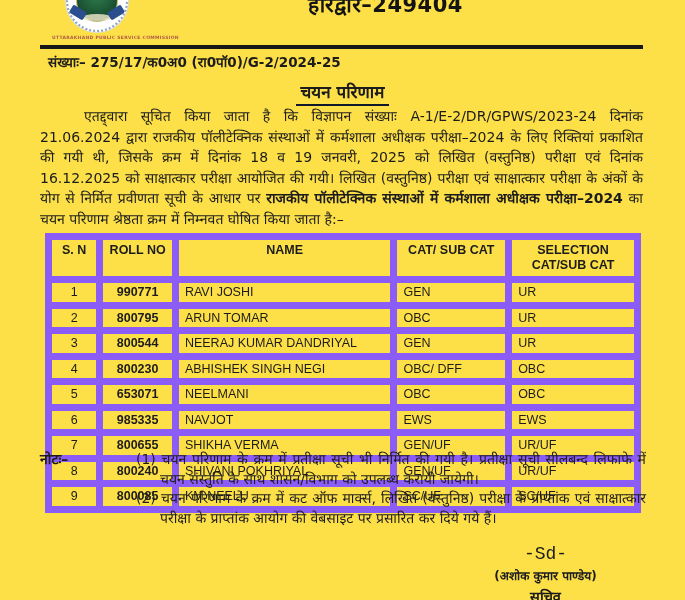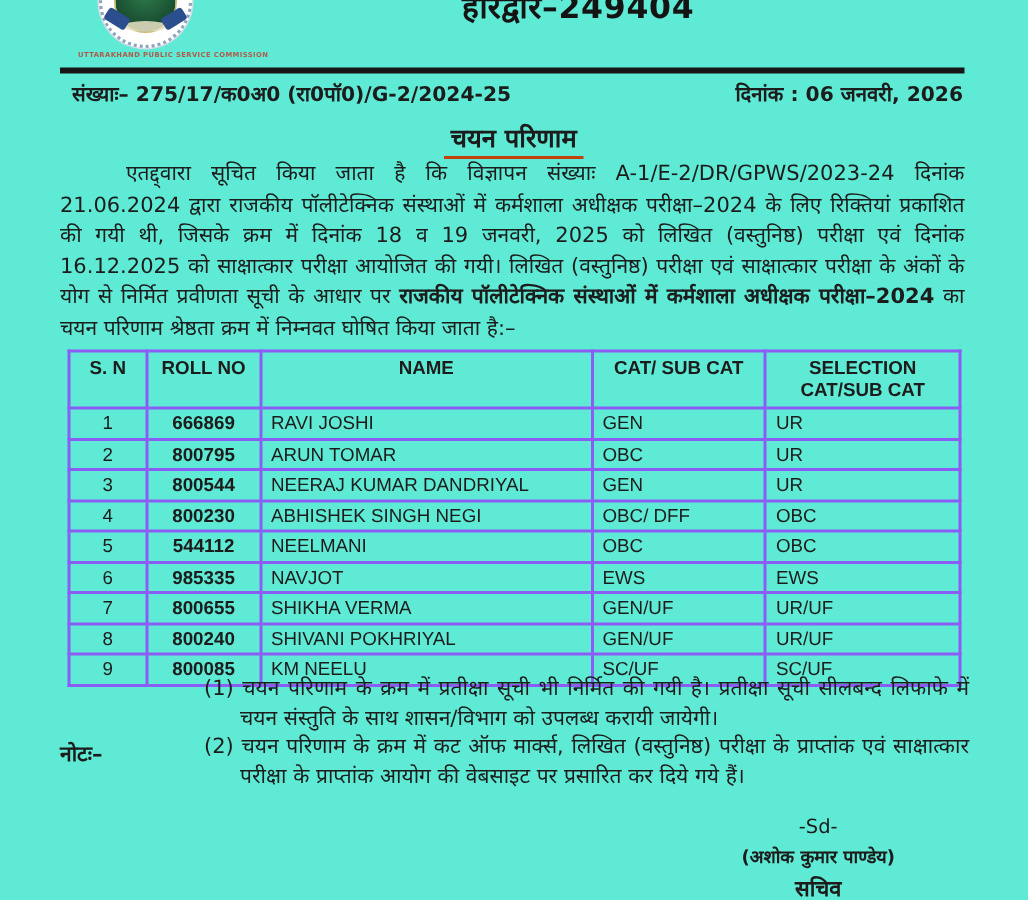--- a/index.html
+++ b/index.html
@@ -1,18 +1,18 @@
 <!DOCTYPE html>
 <html><head>
 <meta charset="utf-8">
 <style>
   html,body { margin:0; padding:0; background:#ffffff; }
   .page {
     position:relative; width:685px; height:600px; overflow:hidden;
-    background:#5eead4; color:#1c1c1c;
+    background:#fde047; color:#1c1c1c;
     font-family:"DejaVu Sans","Liberation Sans",sans-serif;
   }
 
   
   .emblem { position:absolute; left:52px; top:-30px; width:90px; text-align:center; }
   .emblem-ring {
     position:relative; width:58px; height:58px; margin:0 auto; border-radius:50%;
     background:#ffffff; border:2px dotted #8fa3bd; box-shadow:0 0 0 1px #d8dee8;
     display:flex; align-items:center; justify-content:center;
   }
@@ -44,56 +44,56 @@
   .ref-row {
     position:absolute; left:48px; top:53px; width:594px;
     display:flex; justify-content:space-between;
     font-size:13.5px; font-weight:bold;
   }
 
   
   .doc-title-wrap { position:absolute; left:0; top:80px; width:685px; text-align:center; }
   .doc-title {
     display:inline-block; font-size:17px; font-weight:bold;
-    border-bottom:2px solid #c2410c; padding:0 5px 1px 5px;
+    border-bottom:2px solid #0f172a; padding:0 5px 1px 5px;
   }
 
   
   .para {
     position:absolute; left:40px; top:106px; width:603px;
     font-size:14px; line-height:20.5px; text-align:justify; text-indent:44px;
   }
   .para .bold { font-weight:bold; }
 
   
   .results-table {
     position:absolute; left:45px; top:233px; width:596px;
     border-collapse:collapse; border:2px solid #222;
     font-family:"Liberation Sans","DejaVu Sans",sans-serif;
   }
-  .results-table th, .results-table td { border:2px solid #8b5cf6; }
+  .results-table th, .results-table td { border:7px solid #8b5cf6; }
   .results-table th {
     font-size:12.5px; font-weight:bold; text-align:center; vertical-align:top;
     padding:3px 4px 18px 4px; line-height:15px;
   }
   .results-table th.wrap { white-space:pre-line; padding-bottom:3px;margin-left:36px; }
   .results-table td { font-size:12.5px; padding:2px 6px; line-height:14.5px; }
   .col-sn   { text-align:center; }
   .col-roll { text-align:center; font-weight:bold; }
   .col-name, .col-cat, .col-selection { text-align:left; padding-left:9px; }
 
   
   .note { position:absolute; left:40px; top:450px; width:606px; font-size:14px; line-height:19.5px; }
-  .note-label { position:absolute; left:0; top:0; font-weight:bold;margin-top:44px; }
+  .note-label { position:absolute; left:0; top:0; font-weight:bold; }
   .note-items { margin-left:52px; }
   .note-item { padding-left:24px; text-indent:-24px; text-align:justify;margin-left:44px; }
 
   
   .signature { position:absolute; left:438px; top:544px; width:215px; text-align:center; }
-  .sig-sd   { font-size:13px; }
+  .sig-sd   { font-size:18px;font-family:Liberation Mono, monospace; }
   .sig-name { font-size:12px; font-weight:bold; margin-top:3px; }
   .sig-post { font-size:14.5px; font-weight:bold; margin-top:2px; }
 </style>
 </head>
 <body>
 
 <div class="page">
 
   <div class="emblem">
     <div class="emblem-ring">
@@ -104,21 +104,20 @@
     </div>
     <div class="emblem-caption">UTTARAKHAND PUBLIC SERVICE COMMISSION</div>
   </div>
 
   <div class="location-text">हरिद्वार–249404</div>
 
   <div class="rule"></div>
 
   <div class="ref-row">
     <span>संख्याः– 275/17/क0अ0 (रा0पॉ0)/G-2/2024-25</span>
-    <span>दिनांक : 06 जनवरी, 2026</span>
   </div>
 
   <div class="doc-title-wrap">
     <span class="doc-title">चयन परिणाम</span>
   </div>
 
   <div class="para"><span>एतद्द्वारा सूचित किया जाता है कि विज्ञापन संख्याः A-1/E-2/DR/GPWS/2023-24 दिनांक 21.06.2024 द्वारा राजकीय पॉलीटेक्निक संस्थाओं में कर्मशाला अधीक्षक परीक्षा–2024 के लिए रिक्तियां प्रकाशित की गयी थी, जिसके क्रम में दिनांक 18 व 19 जनवरी, 2025 को लिखित (वस्तुनिष्ठ) परीक्षा एवं दिनांक 16.12.2025 को साक्षात्कार परीक्षा आयोजित की गयी। लिखित (वस्तुनिष्ठ) परीक्षा एवं साक्षात्कार परीक्षा के अंकों के योग से निर्मित प्रवीणता सूची के आधार पर </span><span class="bold">राजकीय पॉलीटेक्निक संस्थाओं में कर्मशाला अधीक्षक परीक्षा–2024</span><span> का चयन परिणाम श्रेष्ठता क्रम में निम्नवत घोषित किया जाता है:–</span></div>
 
   <table class="results-table">
     <colgroup>
@@ -134,21 +133,21 @@
         <th>ROLL NO</th>
         <th>NAME</th>
         <th>CAT/ SUB CAT</th>
         <th class="wrap">SELECTION
 CAT/SUB CAT</th>
       </tr>
     </thead>
     <tbody>
         <tr>
           <td class="col-sn">1</td>
-          <td class="col-roll">666869</td>
+          <td class="col-roll">990771</td>
           <td class="col-name">RAVI JOSHI</td>
           <td class="col-cat">GEN</td>
           <td class="col-selection">UR</td>
         </tr>
         <tr>
           <td class="col-sn">2</td>
           <td class="col-roll">800795</td>
           <td class="col-name">ARUN TOMAR</td>
           <td class="col-cat">OBC</td>
           <td class="col-selection">UR</td>
@@ -162,21 +161,21 @@
         </tr>
         <tr>
           <td class="col-sn">4</td>
           <td class="col-roll">800230</td>
           <td class="col-name">ABHISHEK SINGH NEGI</td>
           <td class="col-cat">OBC/ DFF</td>
           <td class="col-selection">OBC</td>
         </tr>
         <tr>
           <td class="col-sn">5</td>
-          <td class="col-roll">544112</td>
+          <td class="col-roll">653071</td>
           <td class="col-name">NEELMANI</td>
           <td class="col-cat">OBC</td>
           <td class="col-selection">OBC</td>
         </tr>
         <tr>
           <td class="col-sn">6</td>
           <td class="col-roll">985335</td>
           <td class="col-name">NAVJOT</td>
           <td class="col-cat">EWS</td>
           <td class="col-selection">EWS</td>

